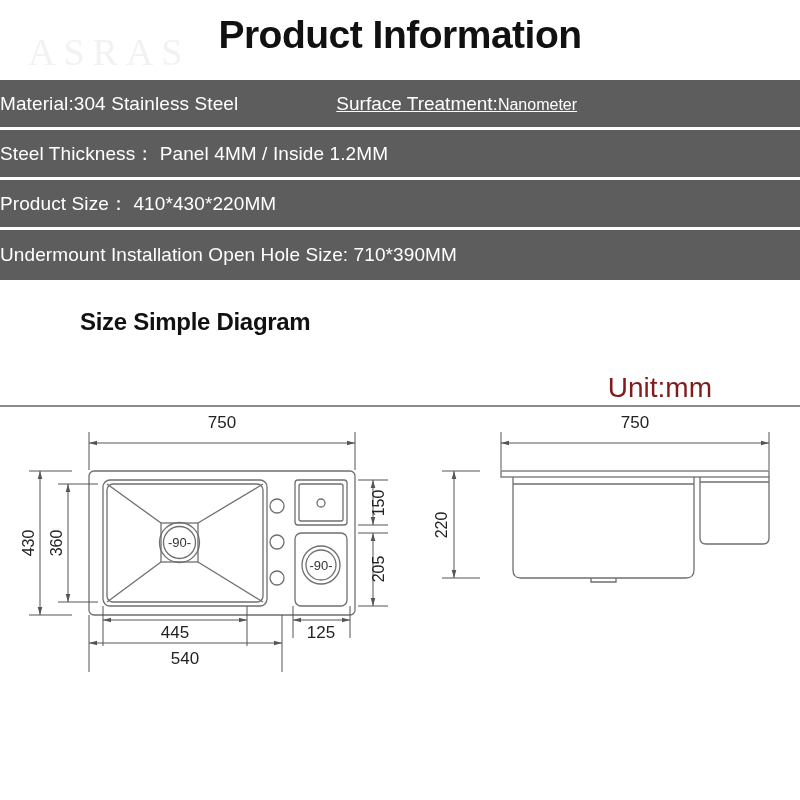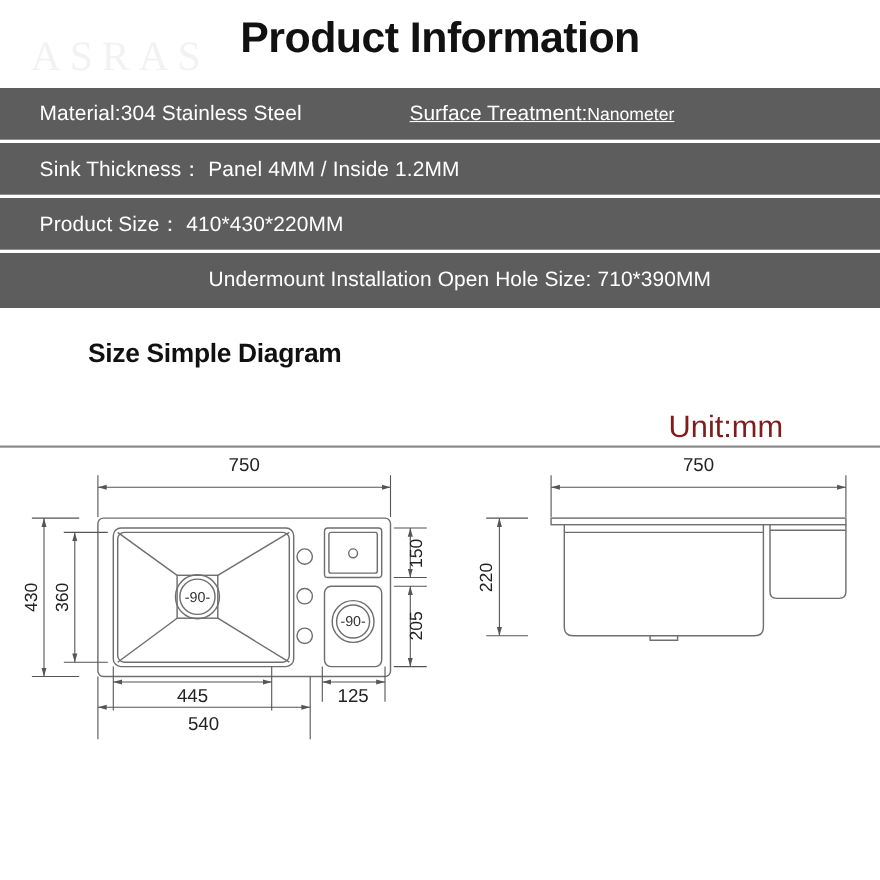--- a/index.html
+++ b/index.html
@@ -54,24 +54,22 @@
     background: #5d5d5d;
     color: #ffffff;
     height: 50px;
     display: flex;
     align-items: center;
     border-bottom: 3px solid #ffffff;
     box-sizing: border-box;
   }
   .spec-row:last-child {
     border-bottom: none;
-    justify-content: center;
   }
   .spec-text {
-    padding-left: 36px;
     font-size: 19px;
     white-space: nowrap;
     letter-spacing: 0.1px;
   }
   .spec-text-2 {
     padding-left: 98px;
     font-size: 19px;
     white-space: nowrap;
     text-decoration: underline;
   }
@@ -137,21 +135,21 @@
 </div>
 
 <div class="spec-list">
 
   <div class="spec-row">
     <span class="spec-text">Material:304 Stainless Steel</span>
     <span class="spec-text-2"><span>Surface Treatment:</span><span class="small">Nanometer</span></span>
   </div>
 
   <div class="spec-row">
-    <span class="spec-text">Sink Thickness： Panel 4MM  /  Inside 1.2MM</span>
+    <span class="spec-text">Steel Thickness： Panel 4MM  /  Inside 1.2MM</span>
   </div>
 
   <div class="spec-row">
     <span class="spec-text">Product Size： 410*430*220MM</span>
   </div>
 
 
   <div class="spec-row">
     <span class="spec-text">Undermount Installation Open Hole Size: 710*390MM</span>
   </div>

